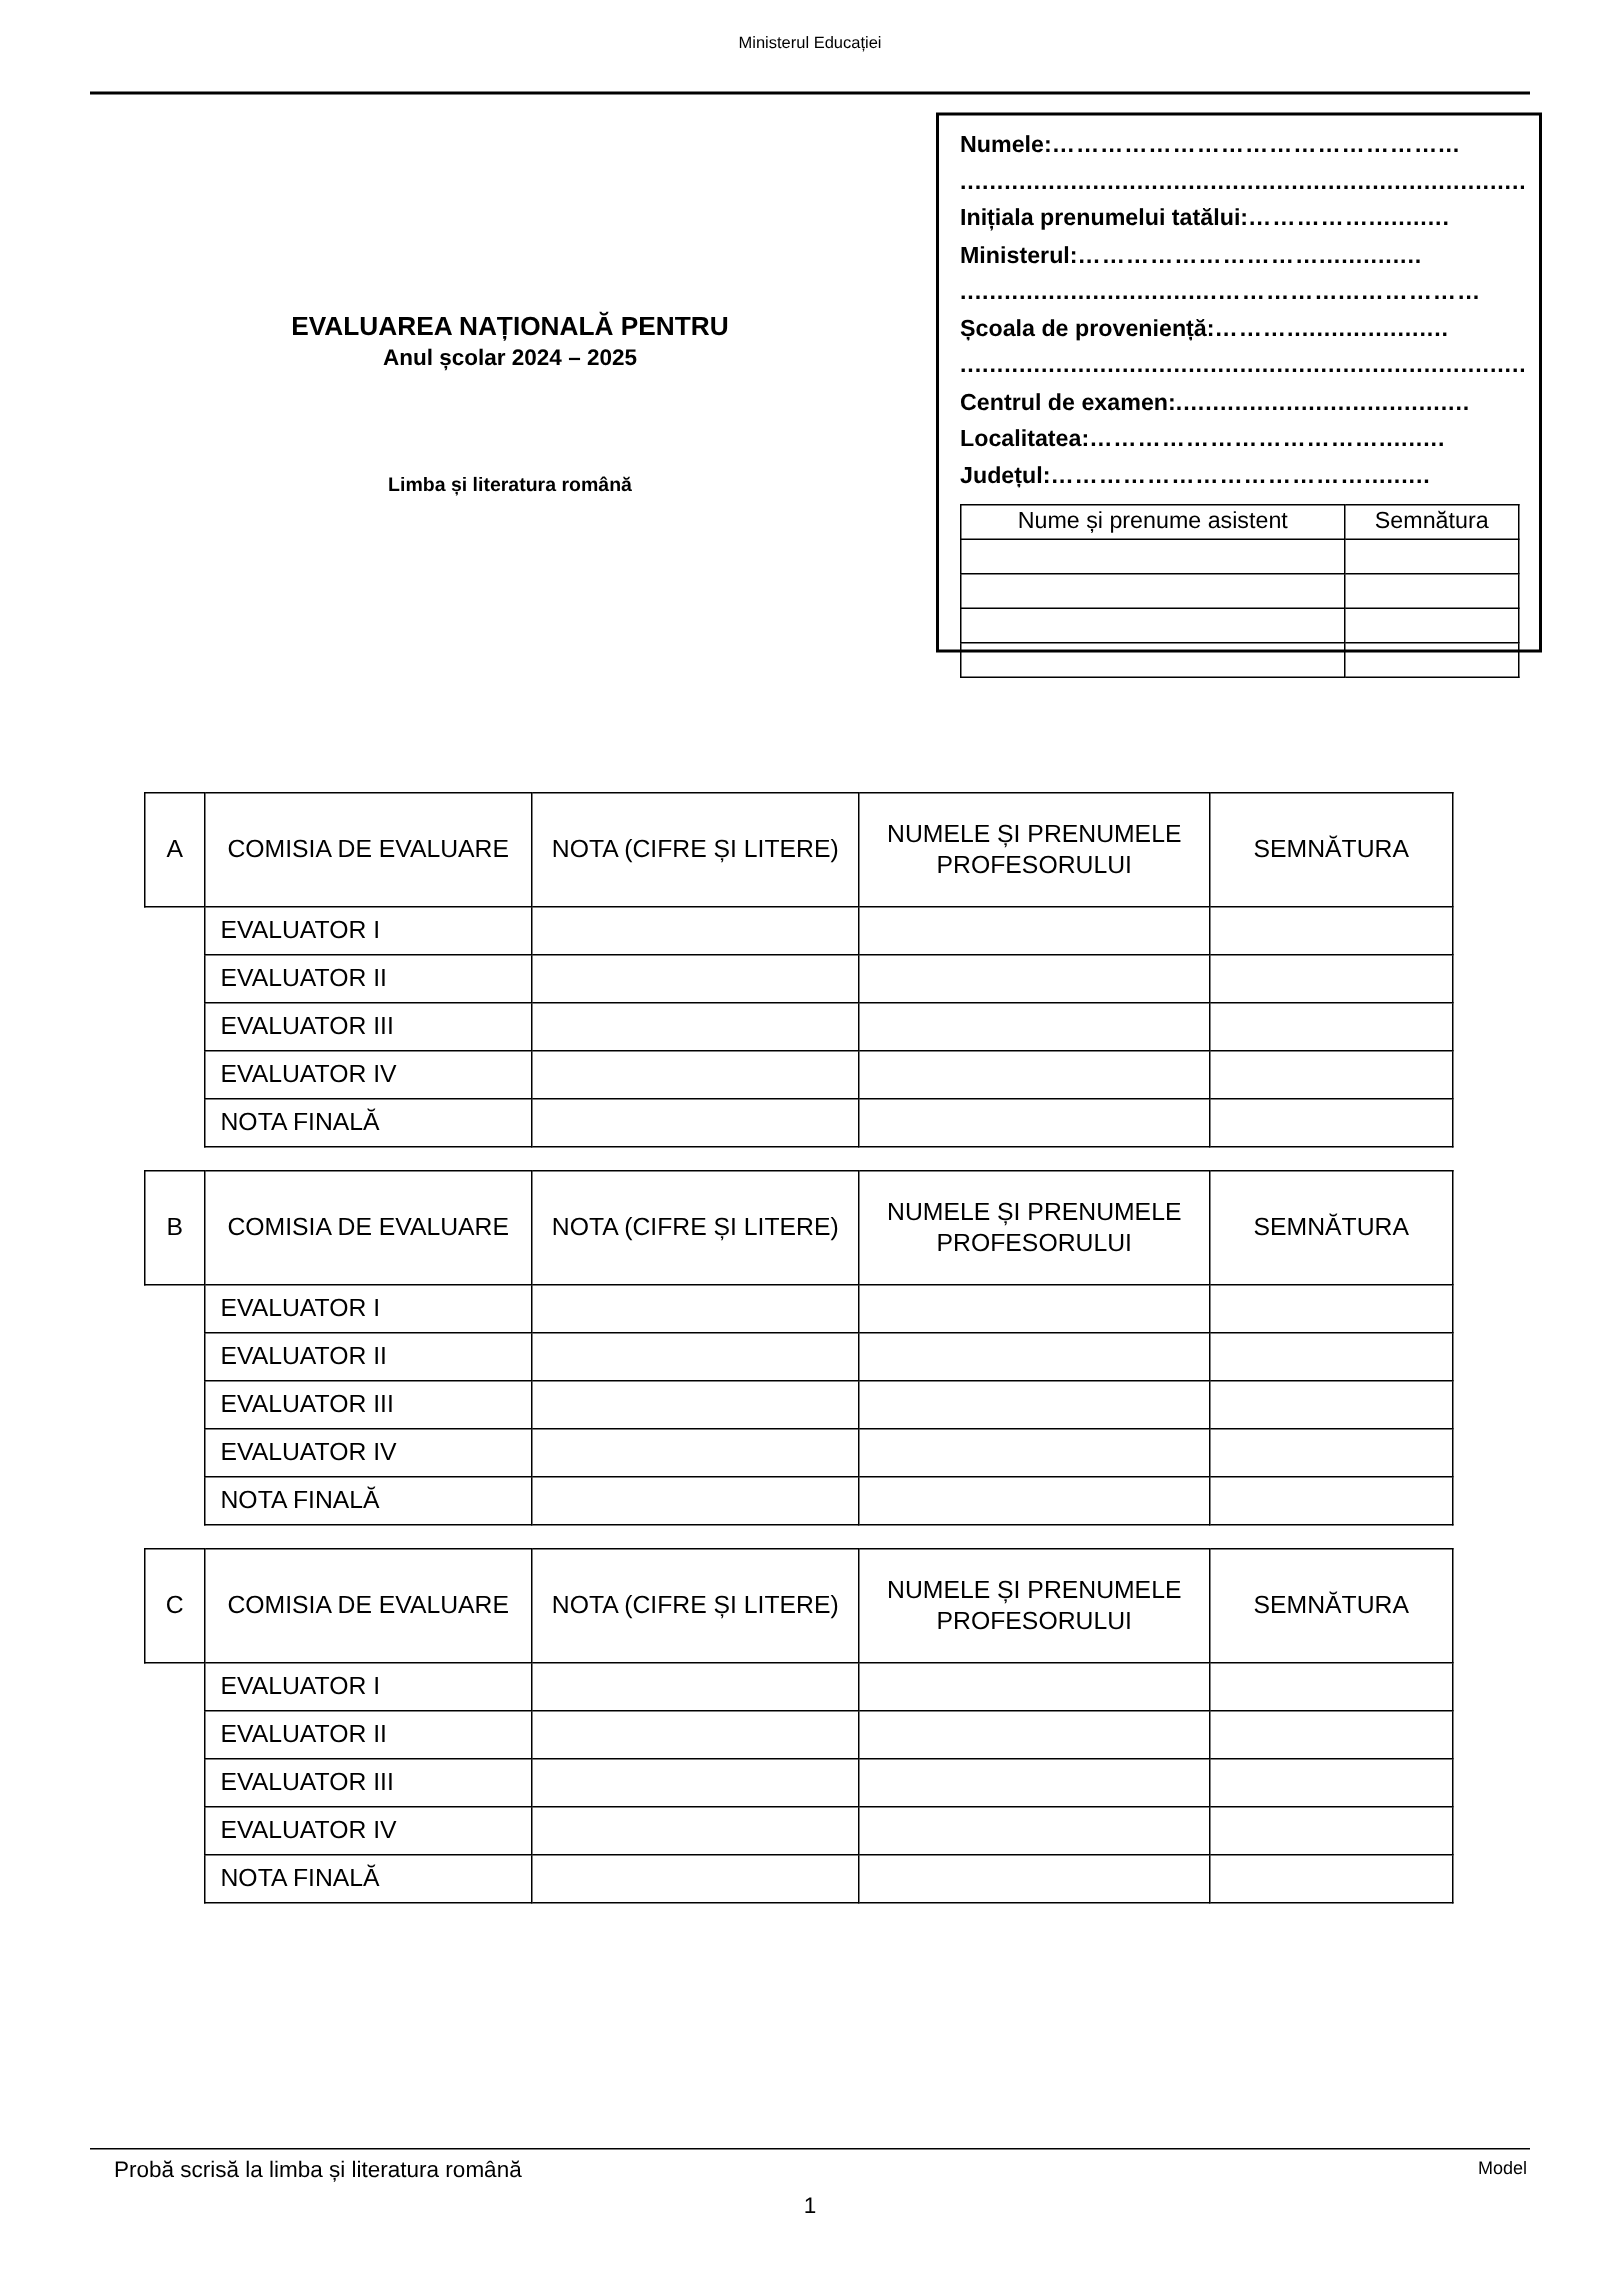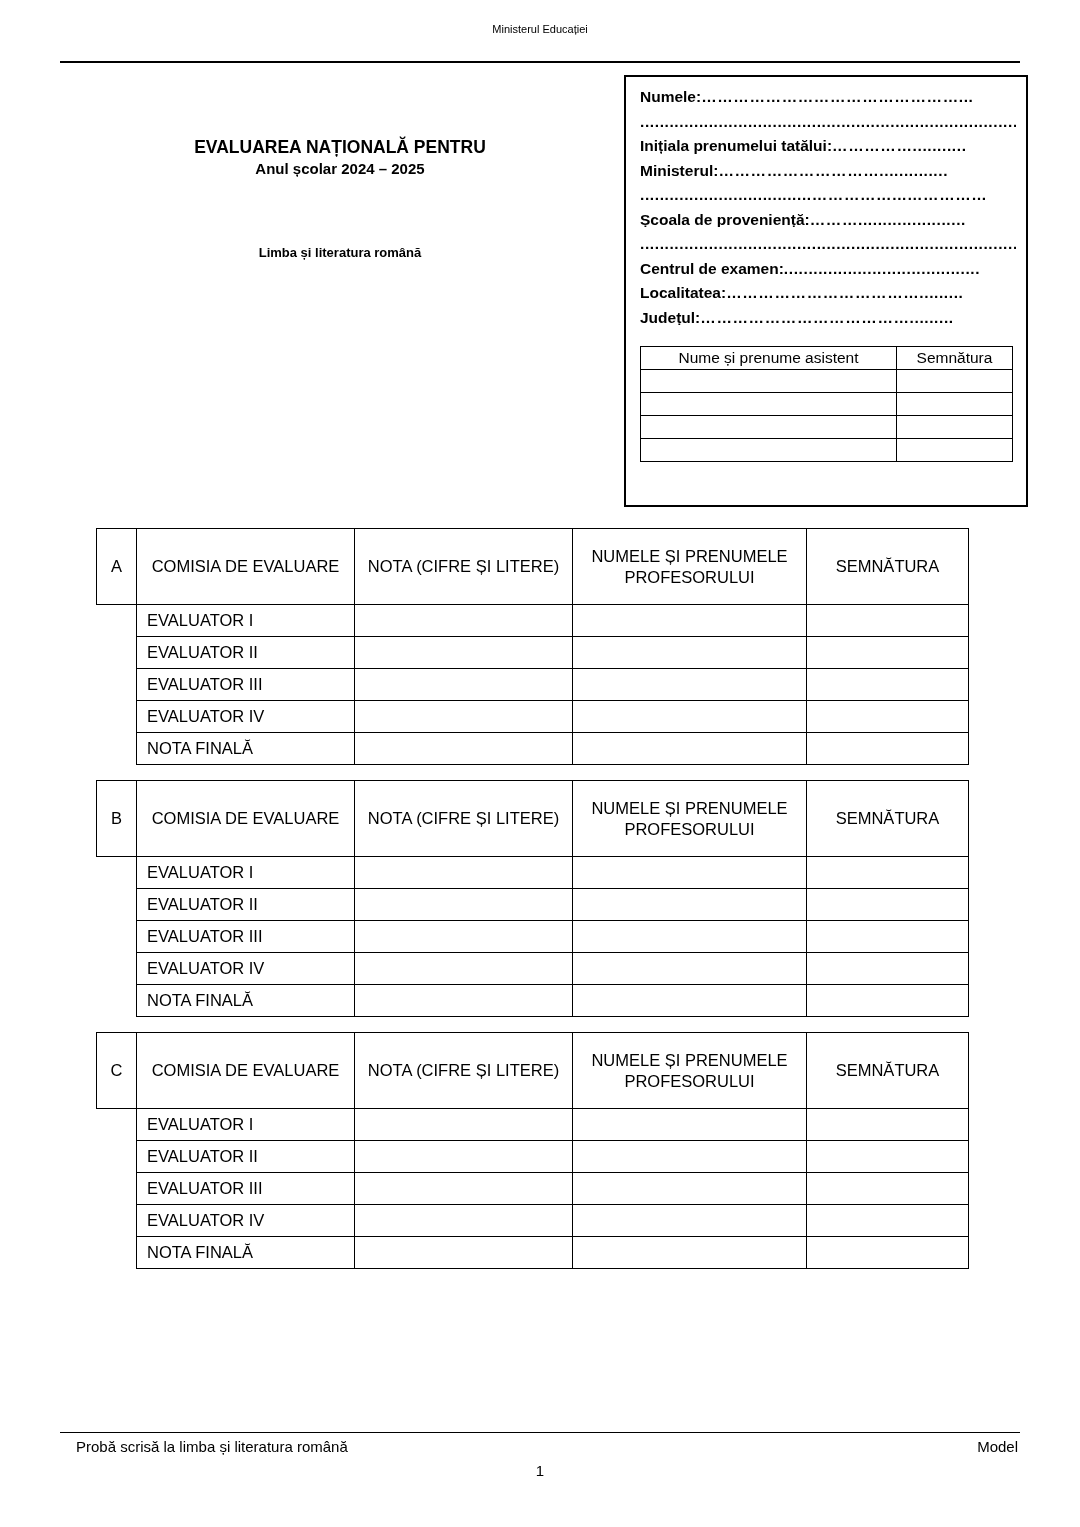--- a/index.html
+++ b/index.html
@@ -54,37 +54,37 @@
   .pages-blank {
     display: inline-block;
     width: 72px;
     border-bottom: 2.5px solid #000;
     margin: 0 5px;
     vertical-align: -1px;
   }
   .exam-name {
     font-size: 17.5px;
     line-height: 1.35;
-    margin-top: 48px;
+    margin-top: 118px;
   }
   .school-year {
     font-size: 15px;
   }
   .subject {
     font-size: 13px;
     margin-top: 68px;
   }
 
   
   .id-box {
     position: absolute;
     top: 75px;
     left: 624px;
     width: 404px;
-    height: 432px;
+    height: 360px;
     border: 2px solid #000;
     box-sizing: border-box;
     padding: 12px 10px 0 14px;
   }
   .id-line {
     font-size: 15.5px;
     font-weight: bold;
     line-height: 1.0;
     white-space: nowrap;
     overflow: hidden;
@@ -103,21 +103,21 @@
     white-space: nowrap;
     overflow: hidden;
     margin-bottom: 9px;
     display: block;
   }
 
   
   .assist-table {
     border-collapse: collapse;
     width: 372px;
-    margin-top: 21px;
+    margin-top: 11px;
     table-layout: fixed;
   }
   .assist-table th,
   .assist-table td {
     border: 1.6px solid #000;
     font-size: 15.5px;
     font-weight: normal;
     text-align: center;
     padding: 2px 0;
     height: 23px;
@@ -183,21 +183,21 @@
   .footer-left {
     position: absolute;
     top: 1438px;
     left: 76px;
     font-size: 15px;
   }
   .footer-right {
     position: absolute;
     top: 1438px;
     right: 62px;
-    font-size: 15px;
+    font-size: 12px;
   }
   .footer-page {
     position: absolute;
     top: 1462px;
     left: 0;
     width: 1080px;
     text-align: center;
     font-size: 15px;
   }
 </style>

